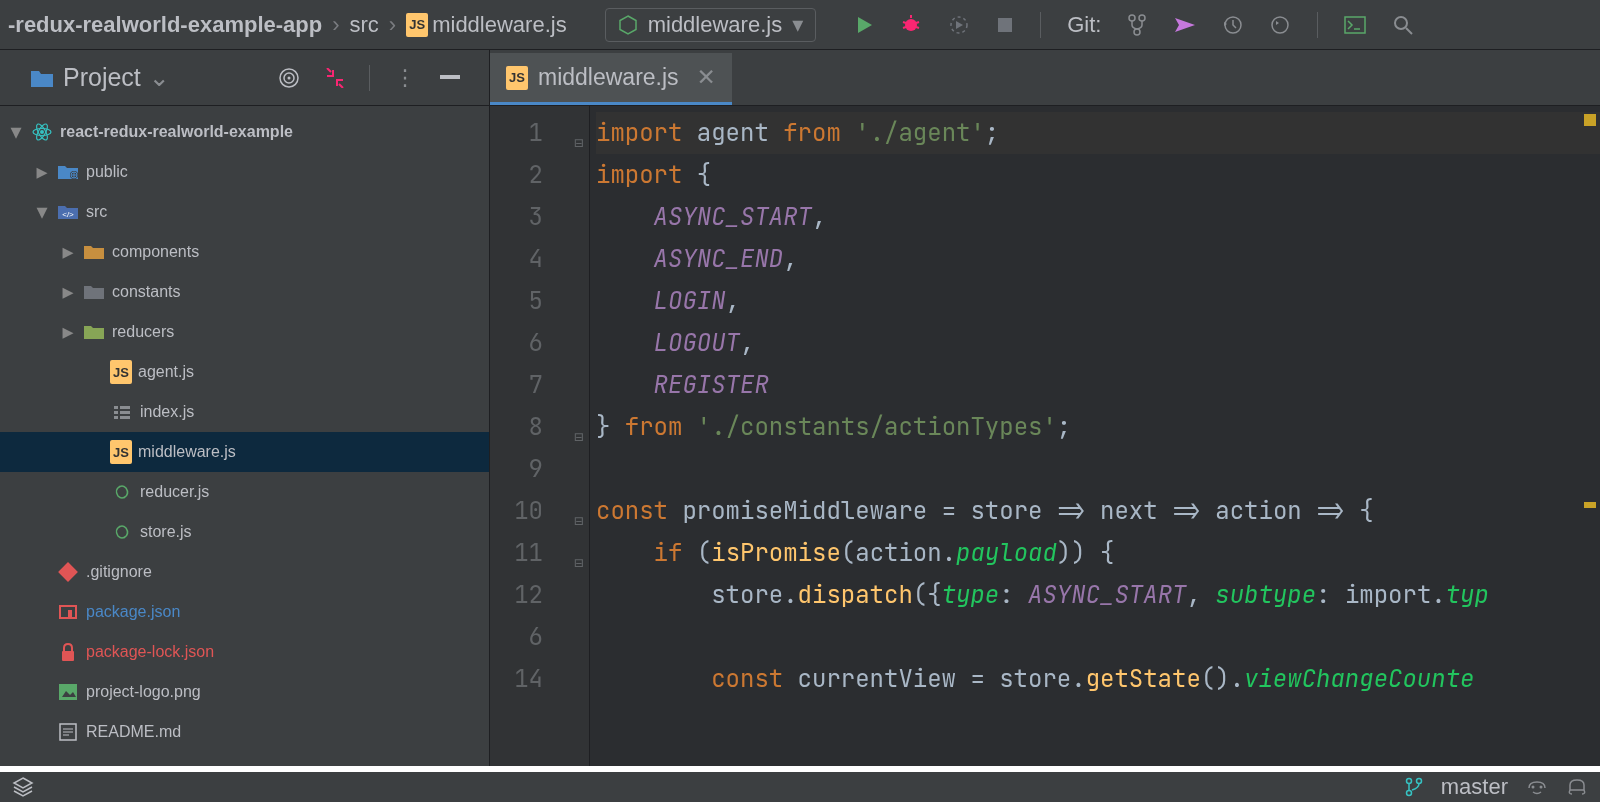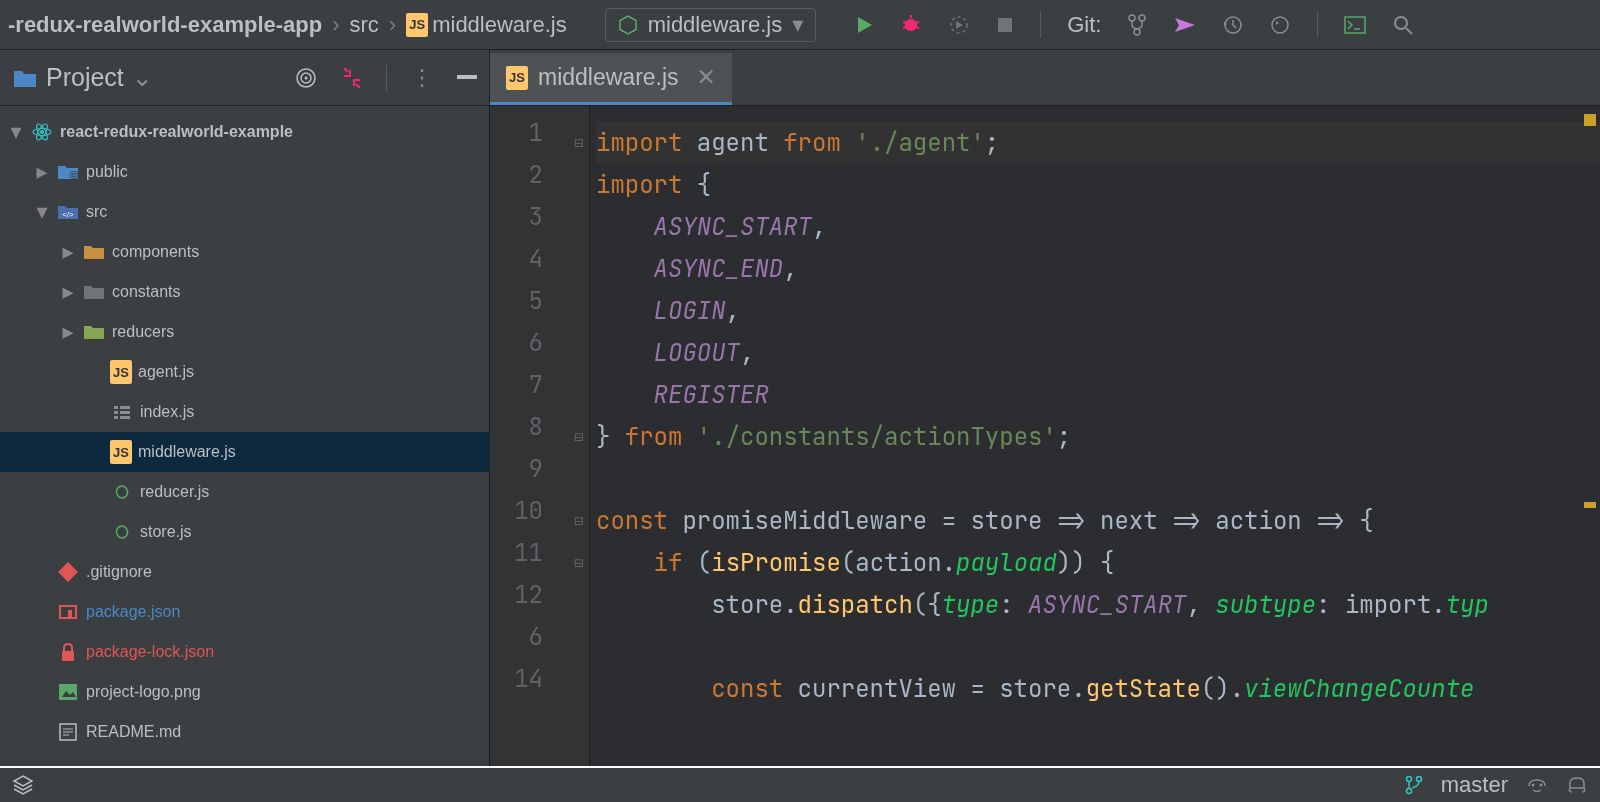--- a/index.html
+++ b/index.html
@@ -53,21 +53,21 @@
   height: 56px;
   display: flex;
   align-items: stretch;
   background: #3c3f41;
   border-bottom: 1px solid #1e1f22;
 }
 .project-panel-header {
   width: 490px;
   display: flex;
   align-items: center;
-  padding: 0 12px;
+  padding: 0 29px;
   gap: 14px;
   border-right: 1px solid #1e1f22;
 }
 .project-label { font-size: 25px; display:flex; align-items:center; gap:8px;}
 .panel-icons { display: flex; gap: 24px; margin-left: auto; align-items:center;}
 .panel-icons .sep { width:1px; height:26px; background:#5a5d60;}
 
 
 .tabs-bar {
   flex: 1;
@@ -147,42 +147,42 @@
 }
 .gutter .fold {
   position: absolute;
   right: 6px;
   top: 10px;
   color: #606366;
   font-size: 15px;
 }
 .code {
   flex: 1;
-  padding-top: 16px;
+  padding-top: 6px;
   padding-left: 6px;
 }
 .code .line {
   height: 42px;
   line-height: 42px;
   white-space: pre;
 }
 .kw { color: #cc7832; }
 .str { color: #6a8759; }
 .id { color: #a9b7c6; }
 .fn { color: #ffc66d; }
 .mem { color: #22c55e; font-style: italic; }
 .const-ital { color: #9876aa; font-style: italic; }
 .txt { color: #a9b7c6; }
 .high-line { background: #323232; }
 
 
 .status-bar {
   height: 36px;
   background: #3c3f41;
-  border-top: 2px solid #ffffff;
+  border-top: 6px solid #ffffff;
   display: flex;
   align-items: center;
   padding: 0 12px;
   gap: 14px;
   justify-content: flex-end;
 }
 .status-right { margin-left: auto; display: flex; align-items: center; gap: 18px; }
 
 
 .icn { display:inline-flex; align-items:center; justify-content:center; }

